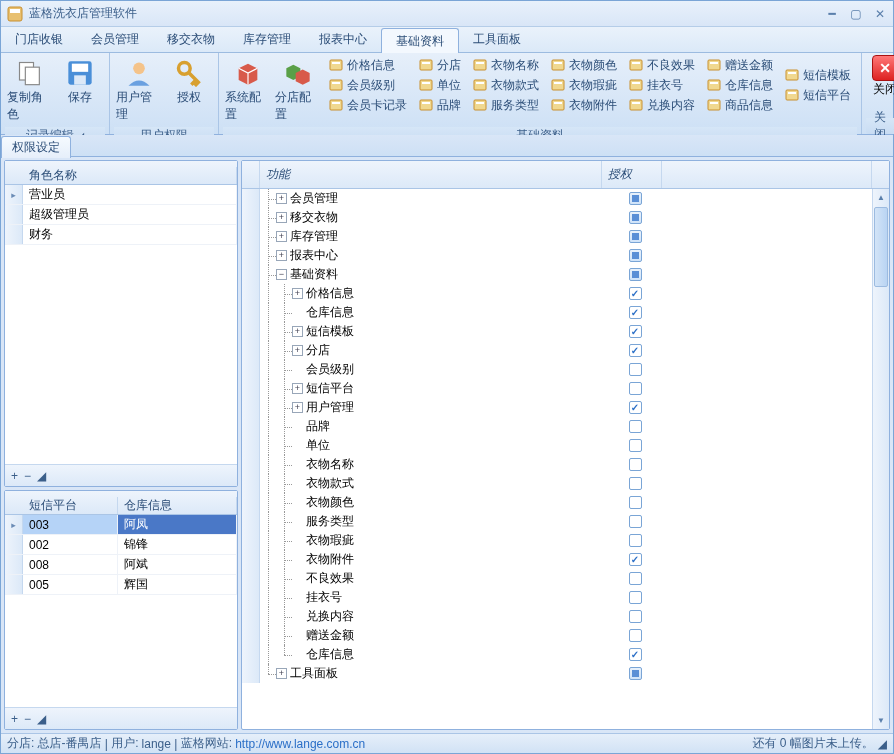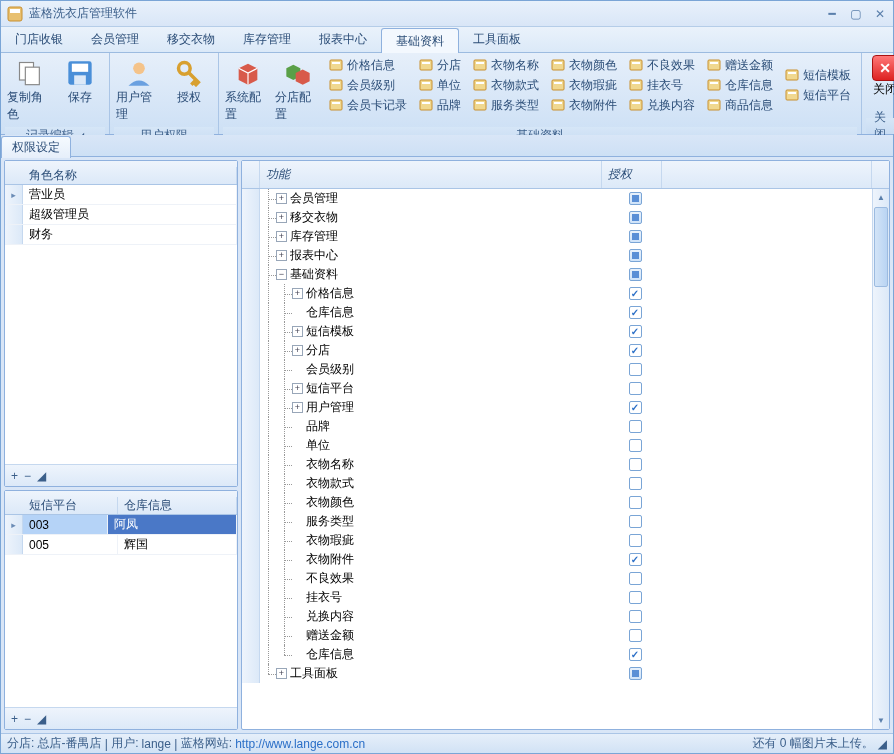--- a/index.html
+++ b/index.html
@@ -388,22 +388,32 @@
 
       <div class="panel" style="height:240px">
         <div class="grid-head">
           <div class="hcell indicator"></div>
           <div class="hcell" style="width:95px">短信平台</div>
           <div class="hcell" style="flex:1">仓库信息</div>
         </div>
         <div class="grid-body" id="users-body">
             <div class="grid-row sel">
               <div class="indicator">▸</div>
-              <div class="gcell" style="width:85px">003</div>
+              <div class="gcell" style="width:95px">003</div>
               <div class="gcell sel-cell" style="flex:1">阿凤</div>
+            </div>
+            <div class="grid-row">
+              <div class="indicator"></div>
+              <div class="gcell" style="width:95px">002</div>
+              <div class="gcell" style="flex:1">锦锋</div>
+            </div>
+            <div class="grid-row">
+              <div class="indicator"></div>
+              <div class="gcell" style="width:95px">008</div>
+              <div class="gcell" style="flex:1">阿斌</div>
             </div>
             <div class="grid-row">
               <div class="indicator"></div>
               <div class="gcell" style="width:95px">005</div>
               <div class="gcell" style="flex:1">辉国</div>
             </div>
           </div>
         <div class="panel-footer">
           <span>+</span>
           <span>−</span>

